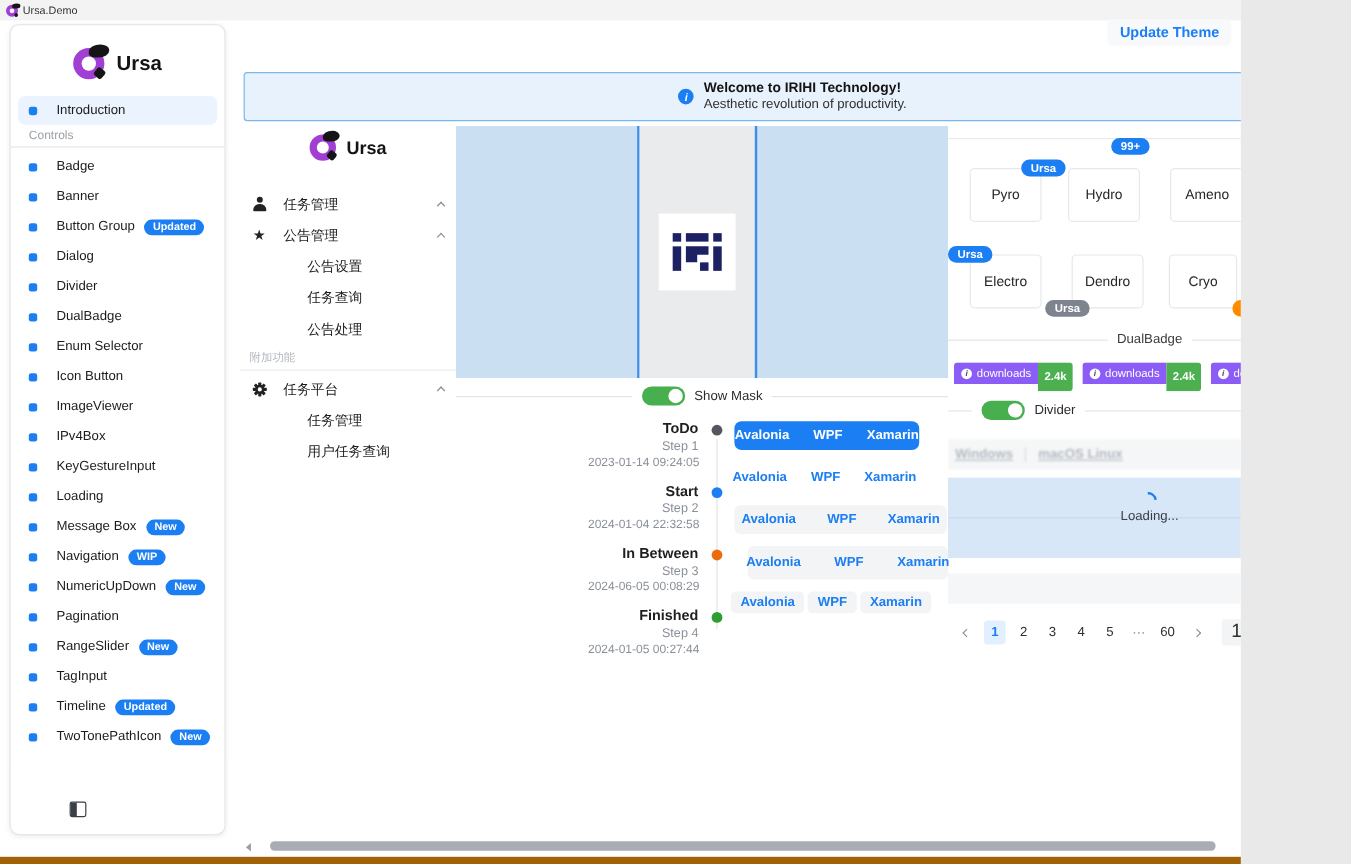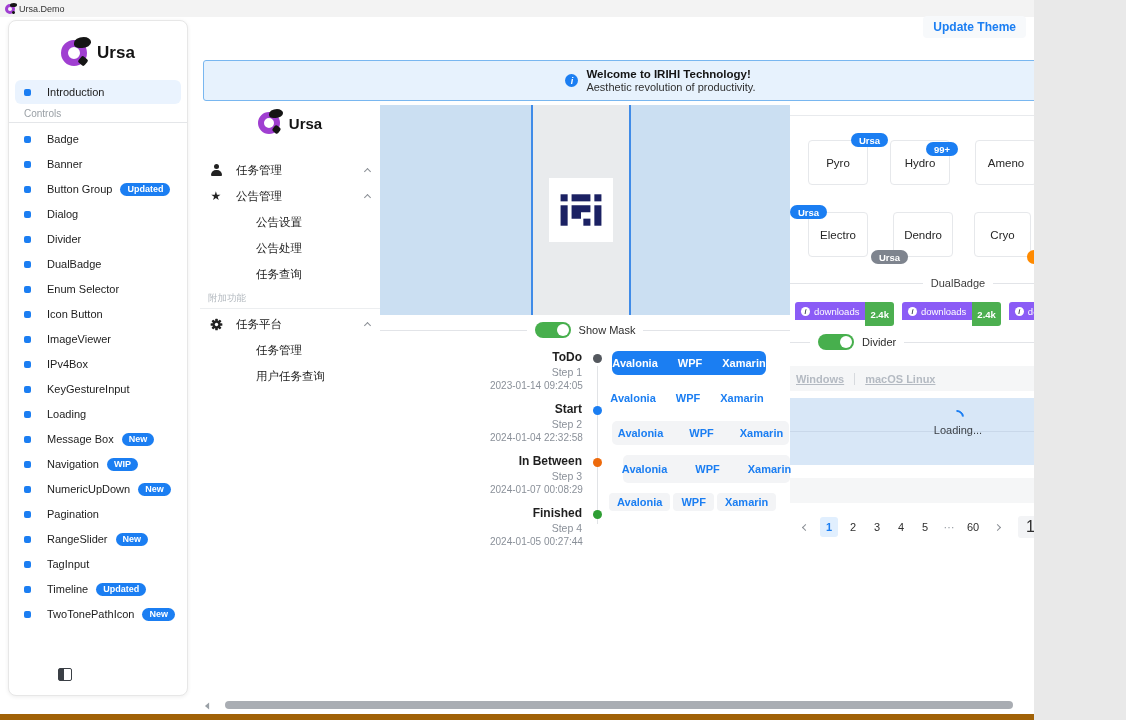--- a/index.html
+++ b/index.html
@@ -316,22 +316,22 @@
         </span>
       <span class="mi-label">任务管理</span>
       <span class="chev chev-up"></span>
     </div>
     <div class="menu-item">
       <span class="mi-icon">★</span>
       <span class="mi-label">公告管理</span>
       <span class="chev chev-up"></span>
     </div>
     <div class="menu-child">公告设置</div>
+    <div class="menu-child">任务查询</div>
     <div class="menu-child">公告处理</div>
-    <div class="menu-child">任务查询</div>
     <div class="menu-section">附加功能</div>
     <div class="menu-item">
       <span class="mi-icon">
         <svg width="13" height="13" viewBox="0 0 20 20">
             <g fill="#222">
               <rect x="8" y="1" width="4" height="18" rx="1"></rect>
               <rect x="8" y="1" width="4" height="18" rx="1" transform="rotate(45 10 10)"></rect>
               <rect x="8" y="1" width="4" height="18" rx="1" transform="rotate(90 10 10)"></rect>
               <rect x="8" y="1" width="4" height="18" rx="1" transform="rotate(135 10 10)"></rect>
               <circle cx="10" cy="10" r="6"></circle>
@@ -382,21 +382,21 @@
     <span class="tl-dot d0" style="background:#54585e"></span>
     <div class="tl-entry e1">
       <div class="tl-title">Start</div>
       <div class="tl-step">Step 2</div>
       <div class="tl-time">2024-01-04 22:32:58</div>
     </div>
     <span class="tl-dot d1" style="background:#1b7ef2"></span>
     <div class="tl-entry e2">
       <div class="tl-title">In Between</div>
       <div class="tl-step">Step 3</div>
-      <div class="tl-time">2024-01-07 00:08:29</div>
+      <div class="tl-time">2024-06-05 00:08:29</div>
     </div>
     <span class="tl-dot d2" style="background:#ed6a0c"></span>
     <div class="tl-entry e3">
       <div class="tl-title">Finished</div>
       <div class="tl-step">Step 4</div>
       <div class="tl-time">2024-01-05 00:27:44</div>
     </div>
     <span class="tl-dot d3" style="background:#2e9e33"></span>
   </div>
 
@@ -435,21 +435,21 @@
       <span>Xamarin</span>
     </div>
   </div>
 
   <div class="right-panel">
     <div class="rp-topline"></div>
 
     <div class="card" style="left:18px;top:32px;width:60px;">Pyro</div>
     <span class="pill pill-blue" style="left:61px;top:25px;">Ursa</span>
     <div class="card" style="left:100px;top:32px;width:60px;">Hydro</div>
-    <span class="pill pill-blue" style="left:136px;top:34px;">99+</span>
+    <span class="pill pill-blue" style="left:136px;top:7px;">99+</span>
     <div class="card" style="left:185px;top:32px;width:62px;">Ameno</div>
     <span class="dot dot-blue" style="left:249px;top:29px;"></span>
     <span class="pill pill-blue" style="left:266px;top:46px;">Ursa</span>
     <span class="dot dot-blue" style="left:310px;top:51px;"></span>
 
     <div class="card" style="left:18px;top:104px;width:60px;">Electro</div>
     <span class="pill pill-blue" style="left:0px;top:97px;">Ursa</span>
     <div class="card" style="left:103px;top:104px;width:60px;">Dendro</div>
     <span class="pill pill-gray" style="left:81px;top:142px;">Ursa</span>
     <div class="card" style="left:184px;top:104px;width:57px;">Cryo</div>

